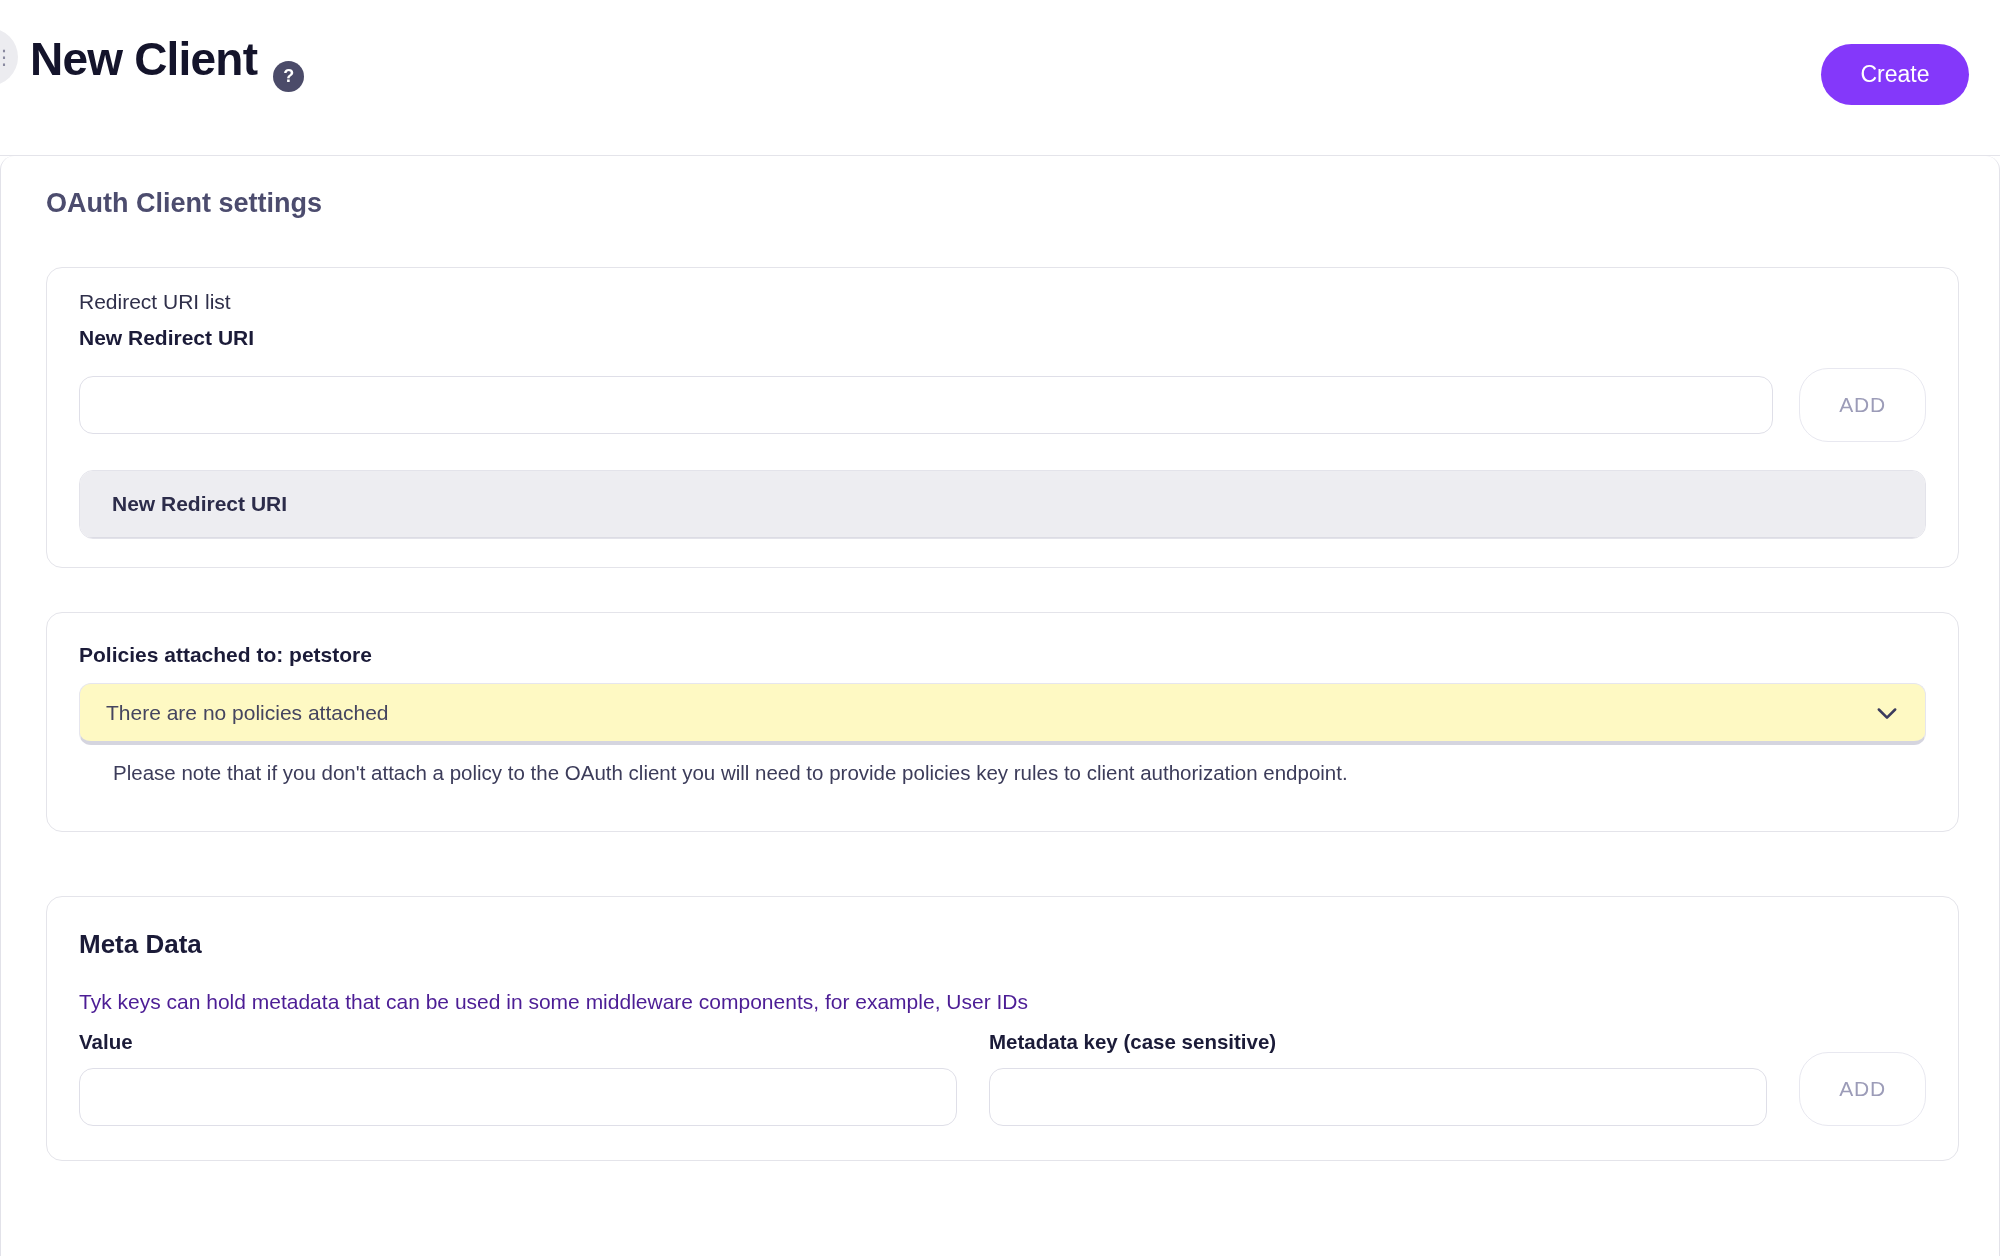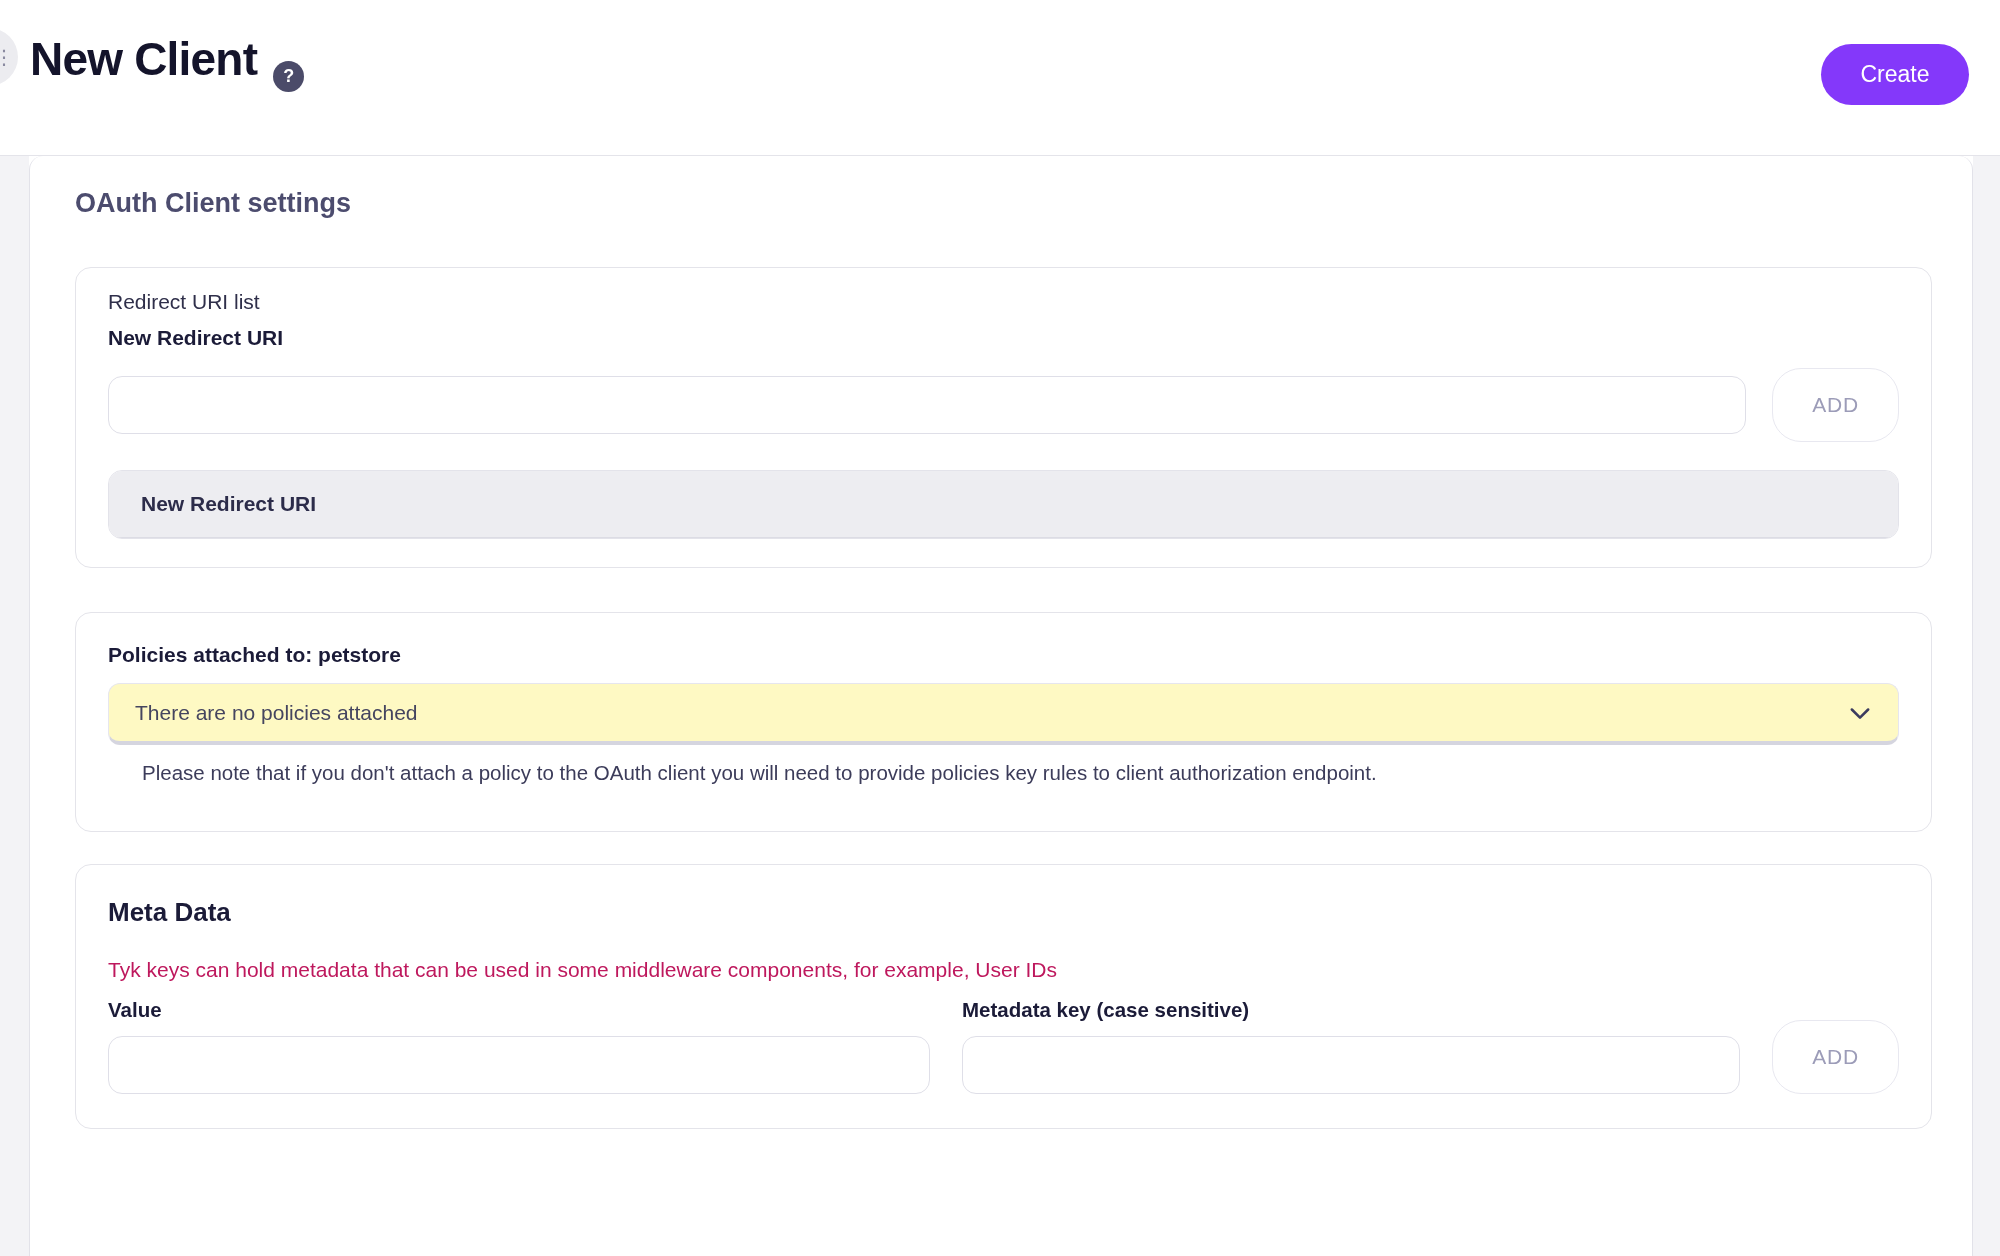--- a/index.html
+++ b/index.html
@@ -61,21 +61,21 @@
     border: none;
     border-radius: 31px;
     background: #8438fa;
     color: #ffffff;
     font-size: 23px;
     font-family: inherit;
     cursor: pointer;
   }
 
   
-  .content-row { display: flex; height: 1100px; }
+  .content-row { display: flex; height: 1100px; flex-direction: column; }
   .strip { background: #f3f3f6; }
   .strip.left  { width: 29px; }
   .strip.right { width: 27px; }
   .panel {
     flex: 1;
     background: #ffffff;
     border-left: 1px solid #e2e2e9;
     border-right: 1px solid #e2e2e9;
     border-radius: 14px 14px 0 0;
     padding: 32px 40px 0 45px;
@@ -88,21 +88,21 @@
     margin: 0;
   }
 
   .card {
     border: 1px solid #e4e4ea;
     border-radius: 16px;
     background: #fff;
   }
   .card.redirect { margin-top: 48px; padding: 22px 32px 28px; }
   .card.policies { margin-top: 44px; padding: 30px 32px 46px; }
-  .card.metadata { margin-top: 32px; padding: 32px 32px 34px; }
+  .card.metadata { margin-top: 64px; padding: 32px 32px 34px; }
 
   .label-plain { font-size: 21px; color: #2f2f4a; }
   .label-bold  { font-size: 21px; font-weight: 700; color: #1b1b38; }
   .card.redirect .label-bold { margin-top: 12px; }
 
   .input-row { display: flex; gap: 26px; margin-top: 18px; align-items: center; }
   .text-input {
     flex: 1;
     height: 58px;
     border: 1px solid #dfdfe8;
@@ -168,21 +168,21 @@
     cursor: pointer;
   }
   .dropdown .chev { margin-left: auto; width: 28px; height: 28px; }
   .note {
     margin: 16px 0 0 34px;
     font-size: 20.5px;
     color: #3c3c5a;
   }
 
   .meta-title { font-size: 26px; font-weight: 700; color: #1b1b38; }
-  .meta-desc  { margin-top: 30px; font-size: 21px; color: #be185d; }
+  .meta-desc  { margin-top: 30px; font-size: 21px; color: #4c1d95; }
   .meta-grid  { margin-top: 16px; display: flex; gap: 32px; align-items: flex-end; }
   .meta-col.key   { flex: 0 0 778px; }
   .meta-col.value { flex: 1; }
   .meta-label { font-size: 20.5px; font-weight: 700; color: #1b1b38; margin-bottom: 14px; }
   .meta-col .text-input { width: 100%; }
 </style>
 </head>
 <body>
 
 <div class="topbar">

